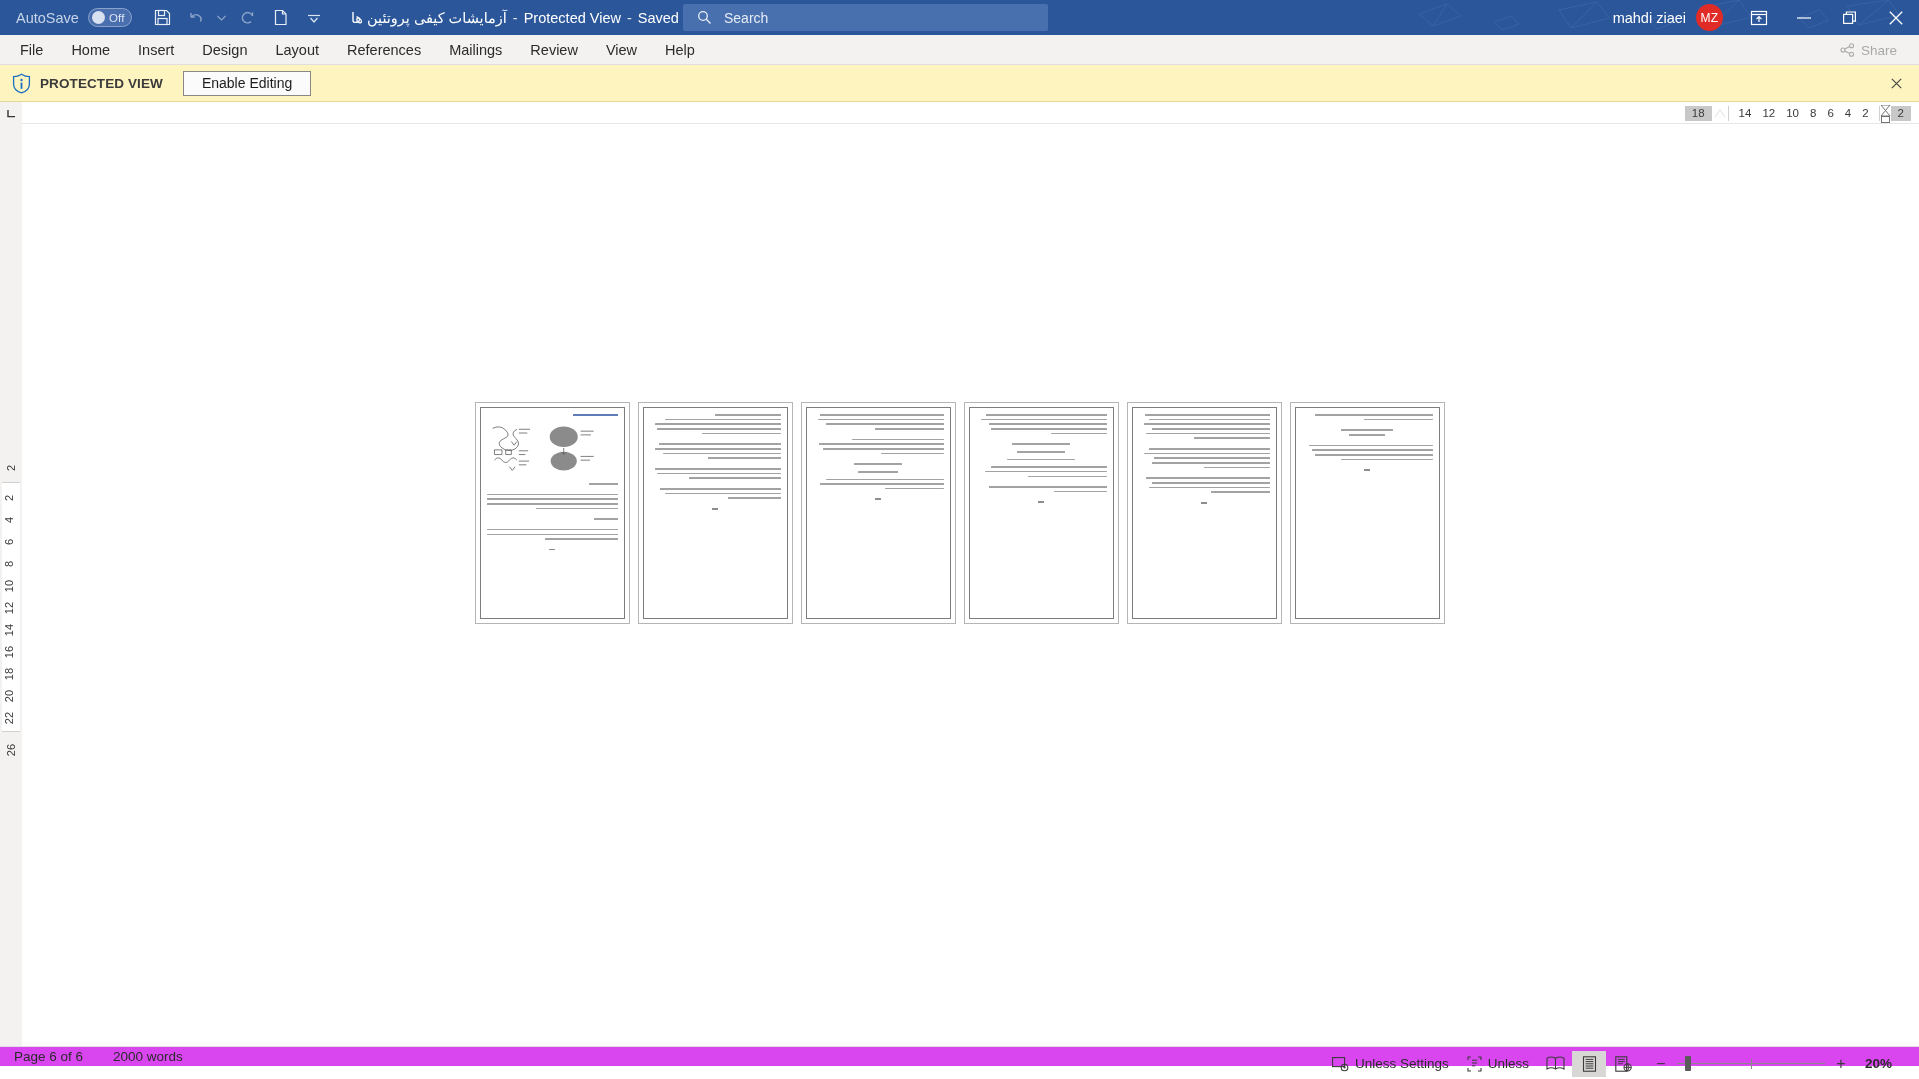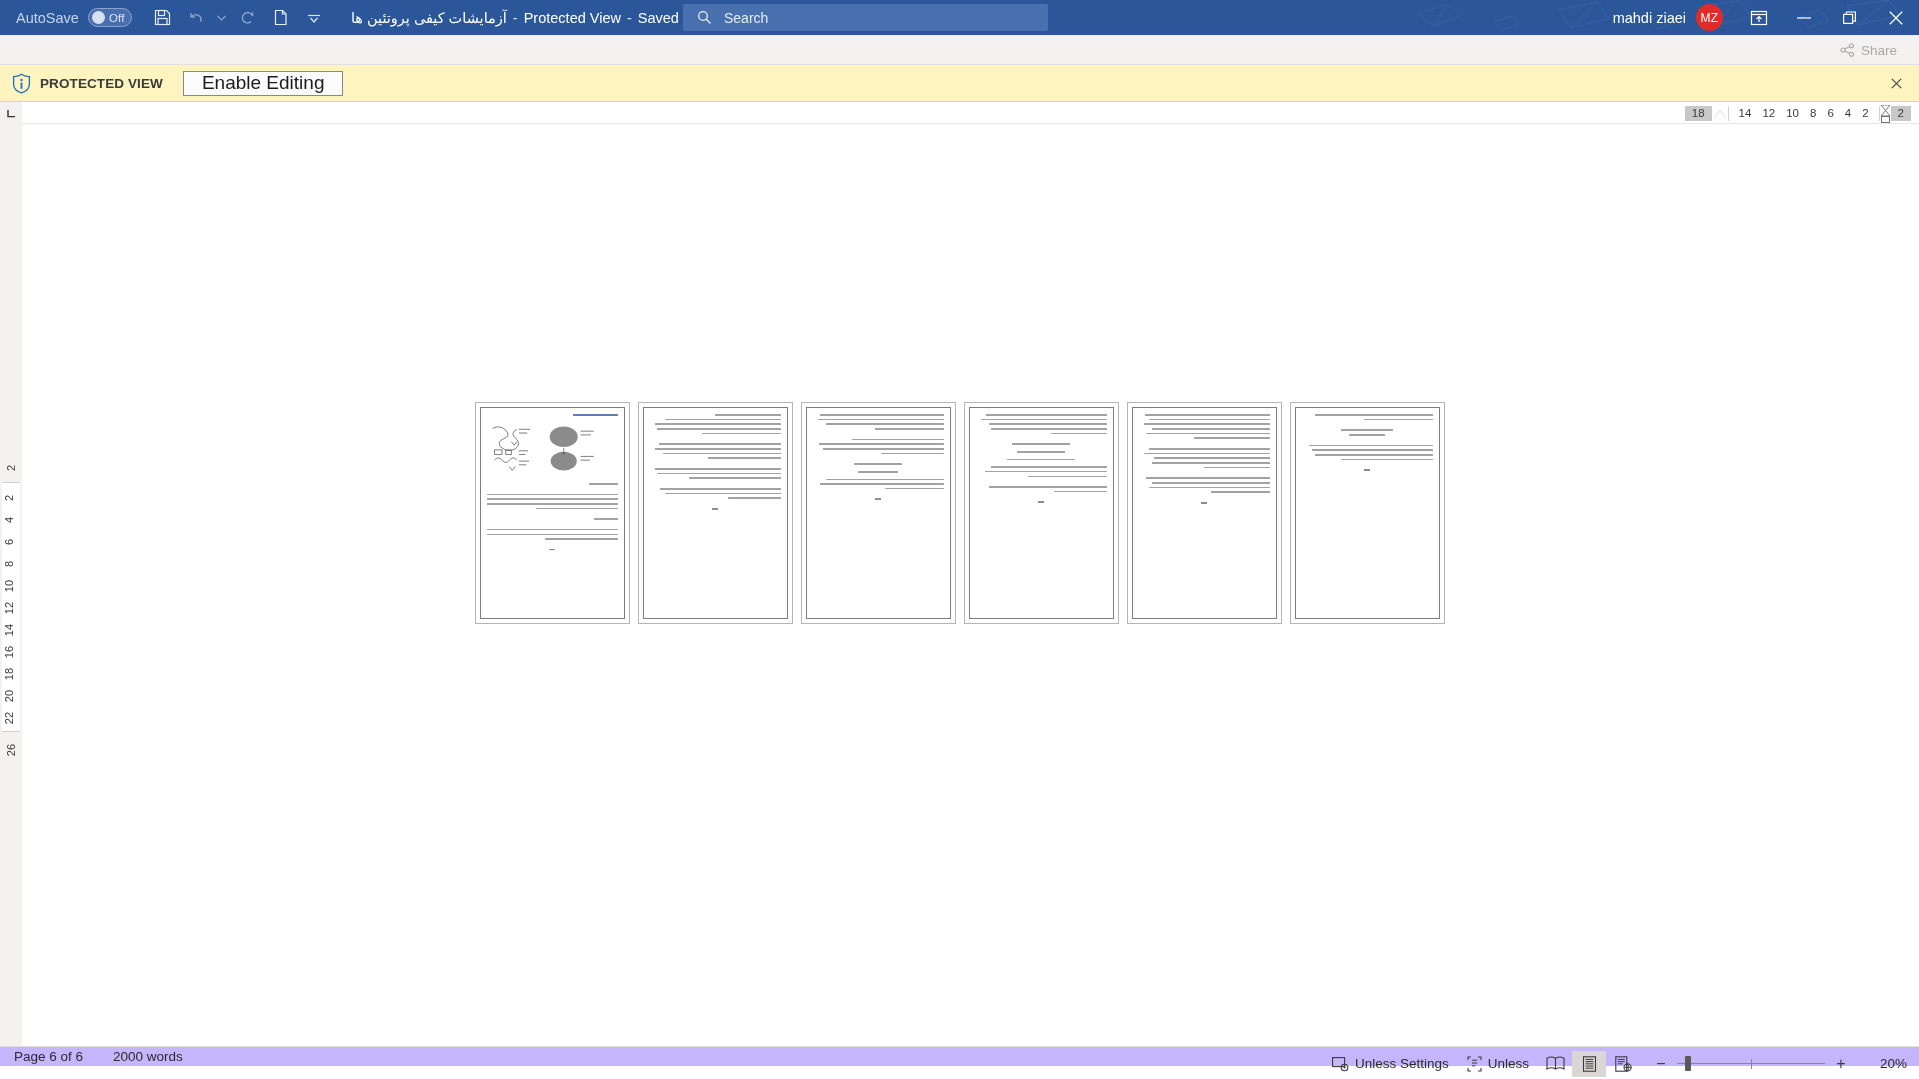--- a/index.html
+++ b/index.html
@@ -109,21 +109,21 @@
   .pv-icon { margin-left: 12px; display:flex; align-items:center;}
   .pv-title {
     font-size: 13.5px; color: #3b3b3b; margin-left: 9px; font-weight: 700;
     letter-spacing: .1px;
   }
   .pv-msg { font-size: 13.5px; color: #3b3b3b; margin-left: 11px; }
   .pv-enable {
     margin-left: 20px;
     height: 25px; padding: 0 18px;
     background: #fbfbfb; border: 1px solid #8a8886;
-    font-size: 19px; color: #1c1c1c;
+    font-size: 14px; color: #1c1c1c;
     display: flex; align-items: center; justify-content: center;
   }
   .pv-close {
     position: absolute; right: 13px; top: 8px;
     width: 20px; height: 20px; display: flex; align-items: center; justify-content: center;
     font-size: 15px; color: #4a4a4a;
   }
 
   
   .rulerrow {
@@ -203,40 +203,40 @@
   .pgnum {
     height: 1.6px; width: 6px; background: #8d8d8d; margin: 8px auto 0;
   }
   .figbox {
     width: 100%; height: 54px; margin: 5px 0 8px;
     position: relative;
   }
 
   
   .statusbar {
-    height: 20px; background: #c4b5fd;
+    height: 20px; background: #d946ef;
     border-top: 1px solid #e1dfdd;
     display: flex; align-items: center;
     position: relative;
     font-size: 13.5px; color: #2b2b2b;
   }
   .sb-left { display: flex; align-items: center; gap: 30px; margin-left: 14px; }
   .sb-right {
     position: absolute; right: 12px; top: 0; height: 33px;
     display: flex; align-items: center; gap: 0px;
   }
   .sb-item { display: flex; align-items: center; gap: 6px; padding: 0 9px; height: 26px;}
   .viewbtn { width: 34px; height: 26px; display: flex; align-items: center; justify-content: center;}
   .viewbtn.active { background: #d8d7d6; }
   .zoomctl { display: flex; align-items: center; gap: 9px; margin-left: 14px;}
   .slider { position: relative; width: 148px; height: 18px; display: flex; align-items: center;}
   .slider .track { position: absolute; left: 0; right: 0; height: 1px; background: #8a8886;}
   .slider .mid { position: absolute; left: 50%; top: 4px; width: 1px; height: 10px; background: #8a8886;}
   .slider .thumb { position: absolute; left: 8px; width: 6px; height: 15px; background: #5a5a5a; border-radius: 1px;}
-  .zoompct { width: 42px; text-align: right; margin-left: 8px;}
+  .zoompct { width: 42px; text-align: left; margin-left: 8px; font-weight: bold;}
   .sign { font-size: 16px; color: #3a3a3a; width: 14px; text-align: center;}
 </style>
 </head>
 <body>
 
 <div class="titlebar">
   <svg class="bgart" viewBox="0 0 520 35" preserveAspectRatio="none">
     <g stroke="#4e79b8" stroke-width="1" fill="none">
       <path d="M20 14 L48 4 L62 16 L34 26 Z M48 4 L34 26"></path>
       <path d="M95 22 L112 16 L120 24 L103 30 Z"></path>
@@ -341,20 +341,32 @@
     </span>
     <span class="wbtn close">
       <svg width="14" height="14" viewBox="0 0 14 14">
           <path d="M0.8 0.8 L13.2 13.2 M13.2 0.8 L0.8 13.2" stroke="#ffffff" stroke-width="1.3"></path>
         </svg>
     </span>
   </div>
 </div>
 
 <div class="ribbon">
+  <div class="tabs">
+    <div class="tab">File</div>
+    <div class="tab">Home</div>
+    <div class="tab">Insert</div>
+    <div class="tab">Design</div>
+    <div class="tab">Layout</div>
+    <div class="tab">References</div>
+    <div class="tab">Mailings</div>
+    <div class="tab">Review</div>
+    <div class="tab">View</div>
+    <div class="tab">Help</div>
+  </div>
   <div class="share-btn">
     <span style="display:flex">
       <svg width="15" height="14" viewBox="0 0 15 14">
           <circle cx="11.5" cy="2.7" r="2" fill="none" stroke="#a9a9a9" stroke-width="1.1"></circle>
           <circle cx="3" cy="7" r="2" fill="none" stroke="#a9a9a9" stroke-width="1.1"></circle>
           <circle cx="11.5" cy="11.3" r="2" fill="none" stroke="#a9a9a9" stroke-width="1.1"></circle>
           <path d="M4.8 6.1 L9.7 3.6 M4.8 7.9 L9.7 10.4" stroke="#a9a9a9" stroke-width="1.1"></path>
         </svg>
     </span>
     <span>Share</span>

